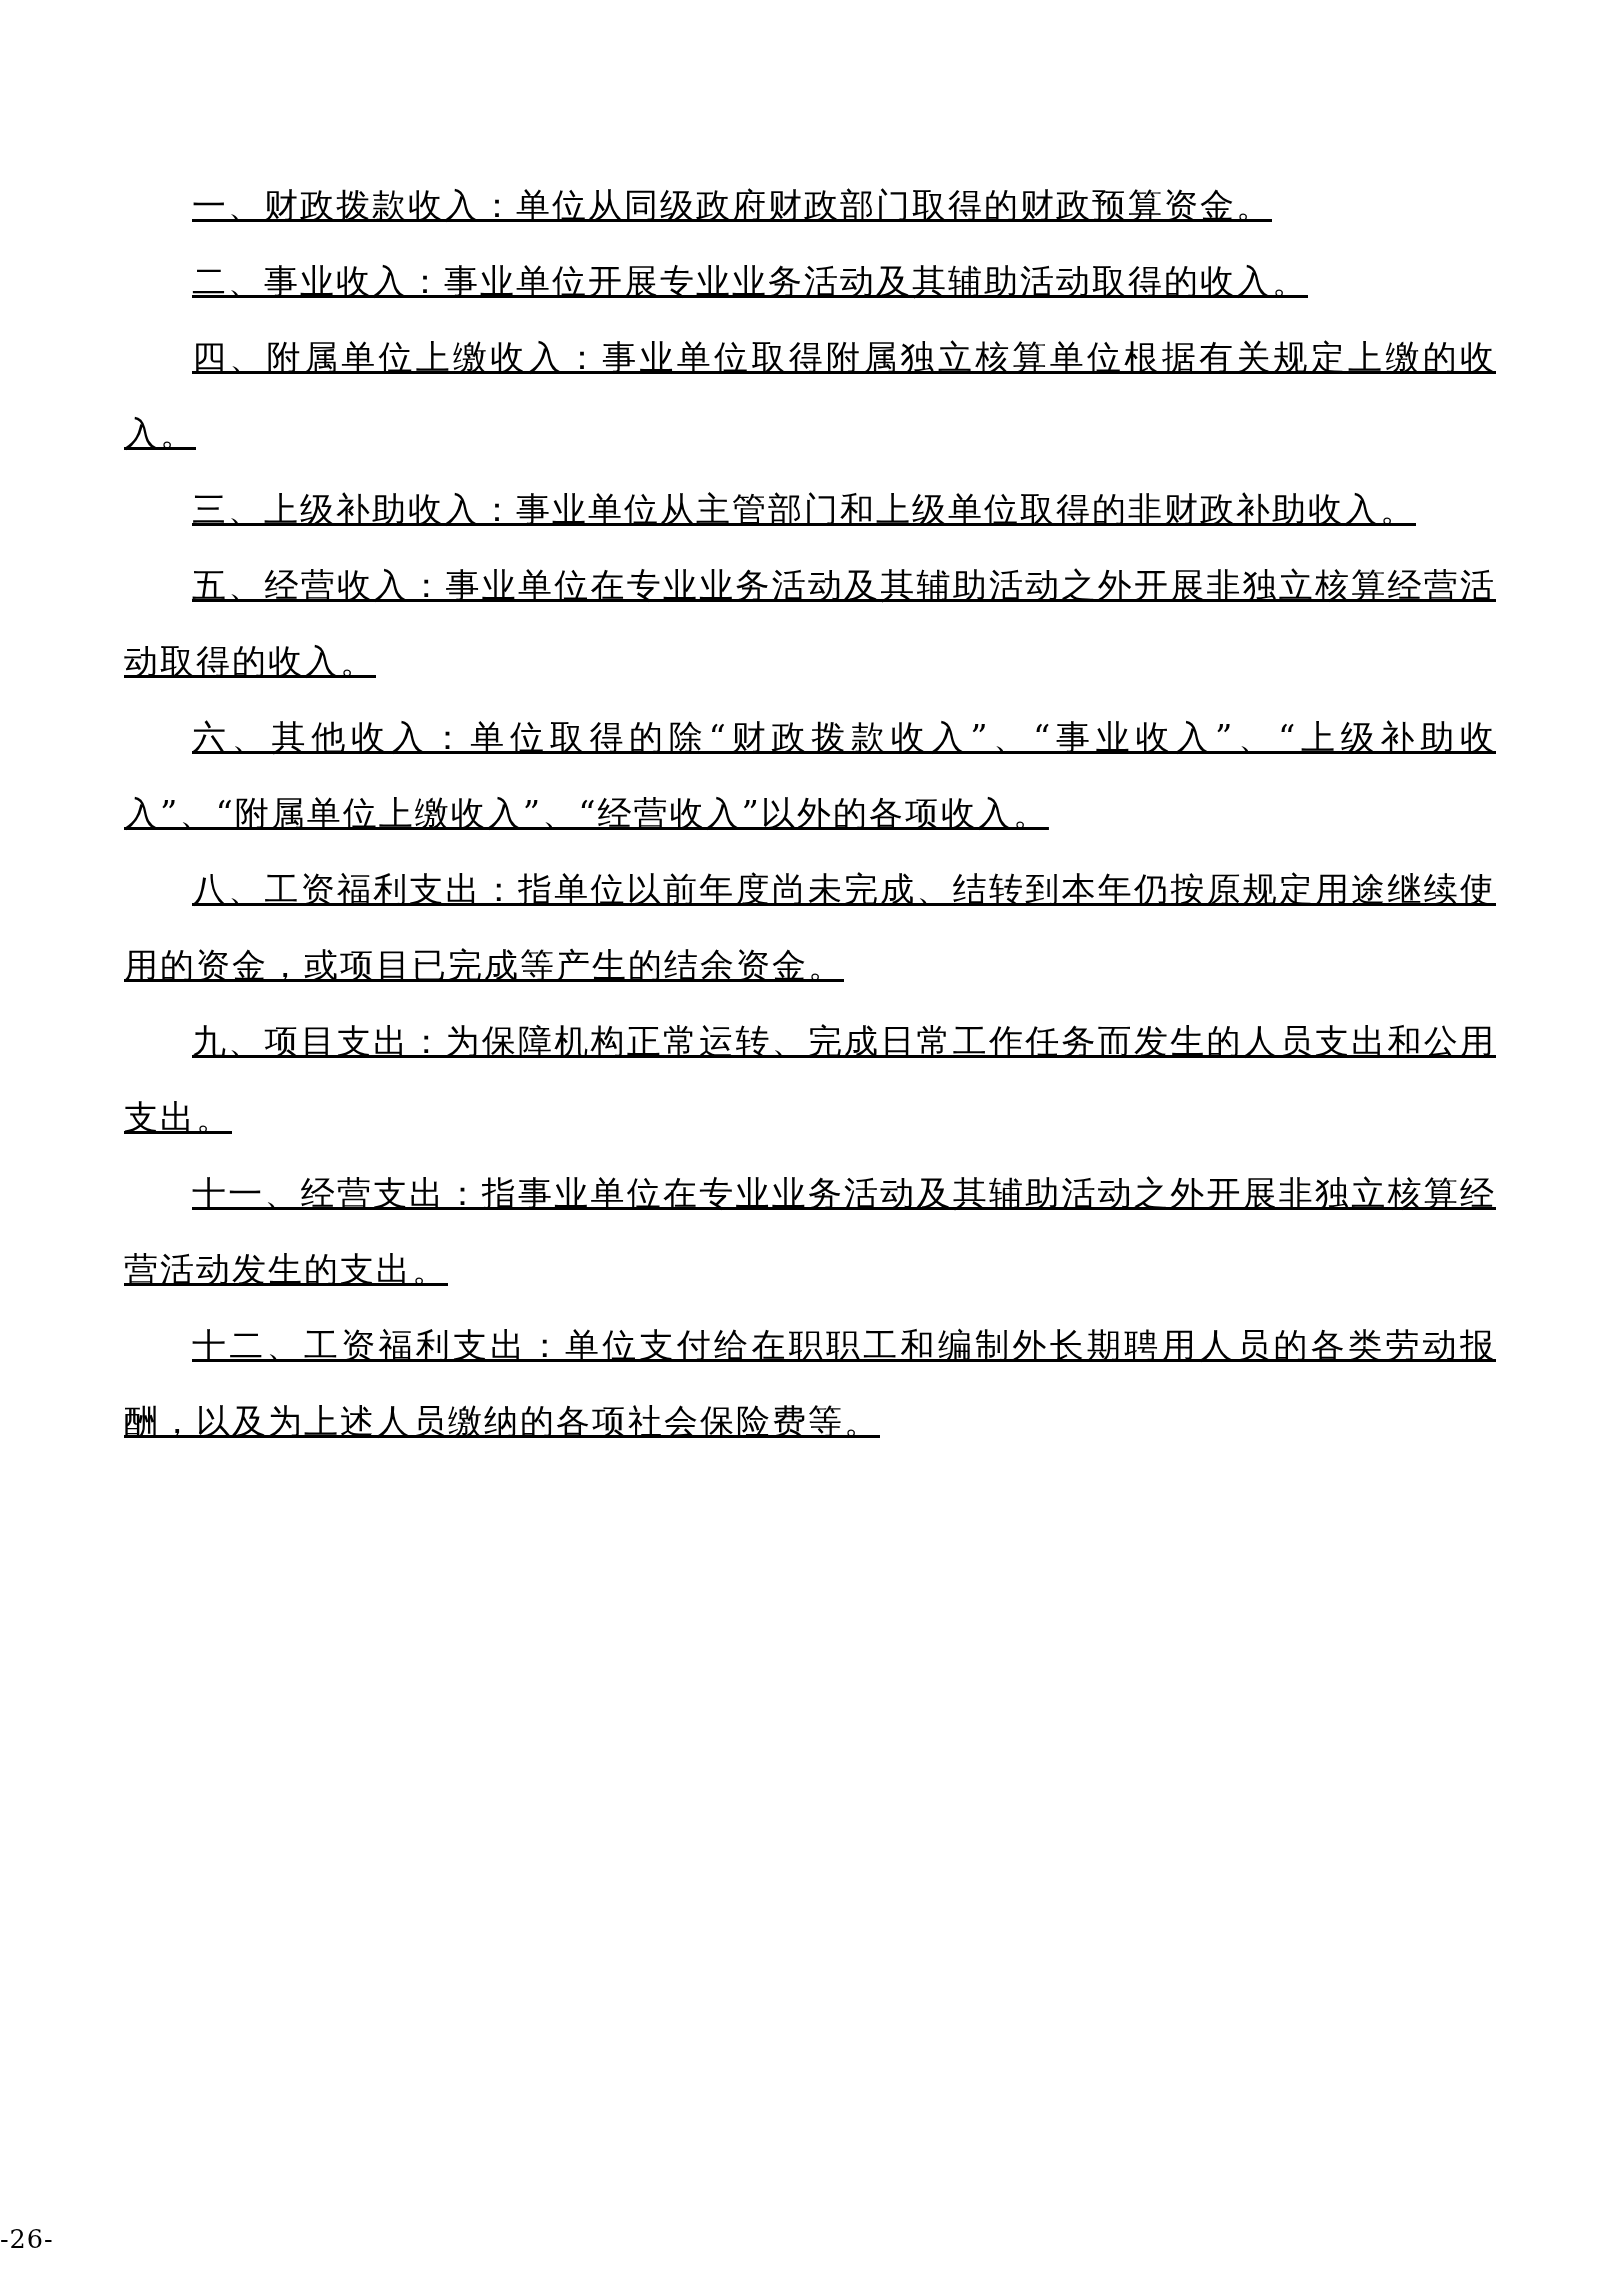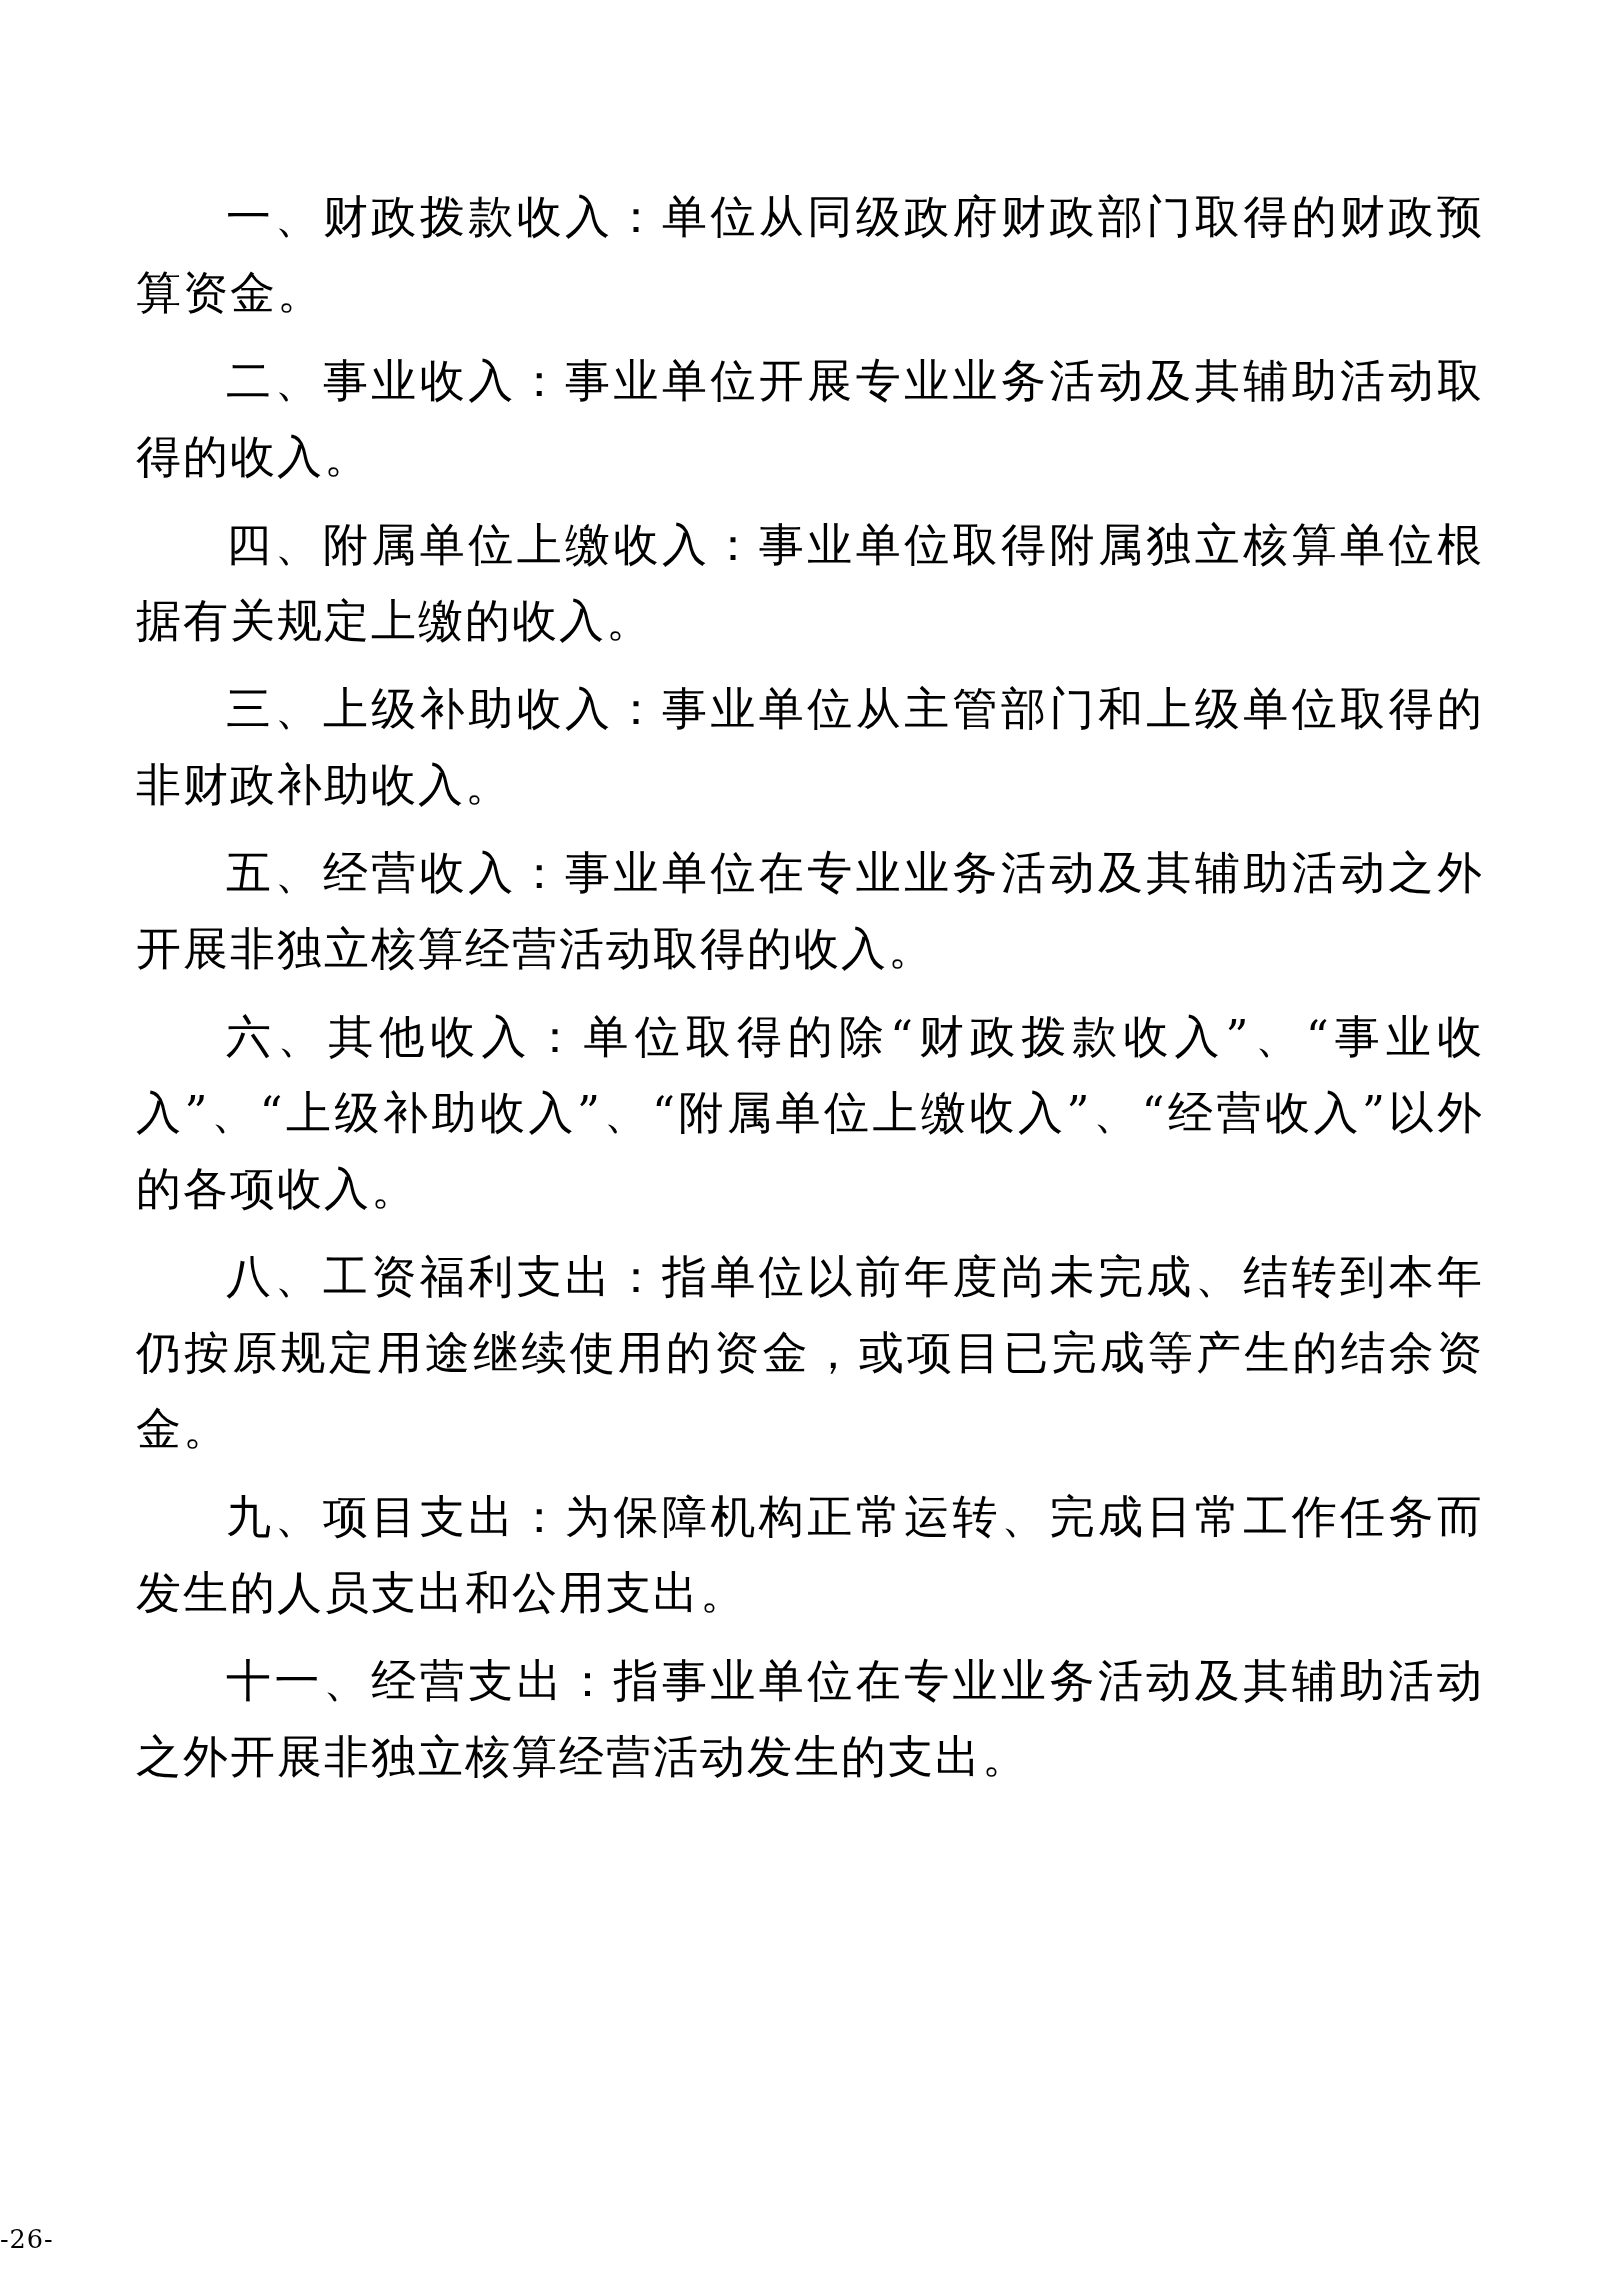--- a/index.html
+++ b/index.html
@@ -20,28 +20,29 @@
     background: #ffffff;
     overflow: hidden;
   }
   .content {
     position: absolute;
     left: 124px;
     top: 167px;
     width: 1372px;
   }
   .para {
-    margin: 12px;
-    font-size: 45px;
+    margin: 0;
+    font-size: 34px;
     line-height: 76px;
     letter-spacing: 2px;
     text-align: justify;
     text-justify: inter-character;
     text-indent: 2em;
     word-break: break-all;
+    text-decoration: underline;
   }
   .footer {
     position: absolute;
     bottom: 39px;
     left: 0;
     width: 100%;
     font-size: 25.5px;
     letter-spacing: 1px;
     color: #000000;
   }
@@ -53,16 +54,17 @@
   <div class="content">
     <p class="para">一、财政拨款收入：单位从同级政府财政部门取得的财政预算资金。</p>
     <p class="para">二、事业收入：事业单位开展专业业务活动及其辅助活动取得的收入。</p>
     <p class="para">四、附属单位上缴收入：事业单位取得附属独立核算单位根据有关规定上缴的收入。</p>
     <p class="para">三、上级补助收入：事业单位从主管部门和上级单位取得的非财政补助收入。</p>
     <p class="para">五、经营收入：事业单位在专业业务活动及其辅助活动之外开展非独立核算经营活动取得的收入。</p>
     <p class="para">六、其他收入：单位取得的除“财政拨款收入”、“事业收入”、“上级补助收入”、“附属单位上缴收入”、“经营收入”以外的各项收入。</p>
     <p class="para">八、工资福利支出：指单位以前年度尚未完成、结转到本年仍按原规定用途继续使用的资金，或项目已完成等产生的结余资金。</p>
     <p class="para">九、项目支出：为保障机构正常运转、完成日常工作任务而发生的人员支出和公用支出。</p>
     <p class="para">十一、经营支出：指事业单位在专业业务活动及其辅助活动之外开展非独立核算经营活动发生的支出。</p>
+    <p class="para">十二、工资福利支出：单位支付给在职职工和编制外长期聘用人员的各类劳动报酬，以及为上述人员缴纳的各项社会保险费等。</p>
   </div>
   <div class="footer">-26-</div>
 </div>
 
 
 </body></html>

